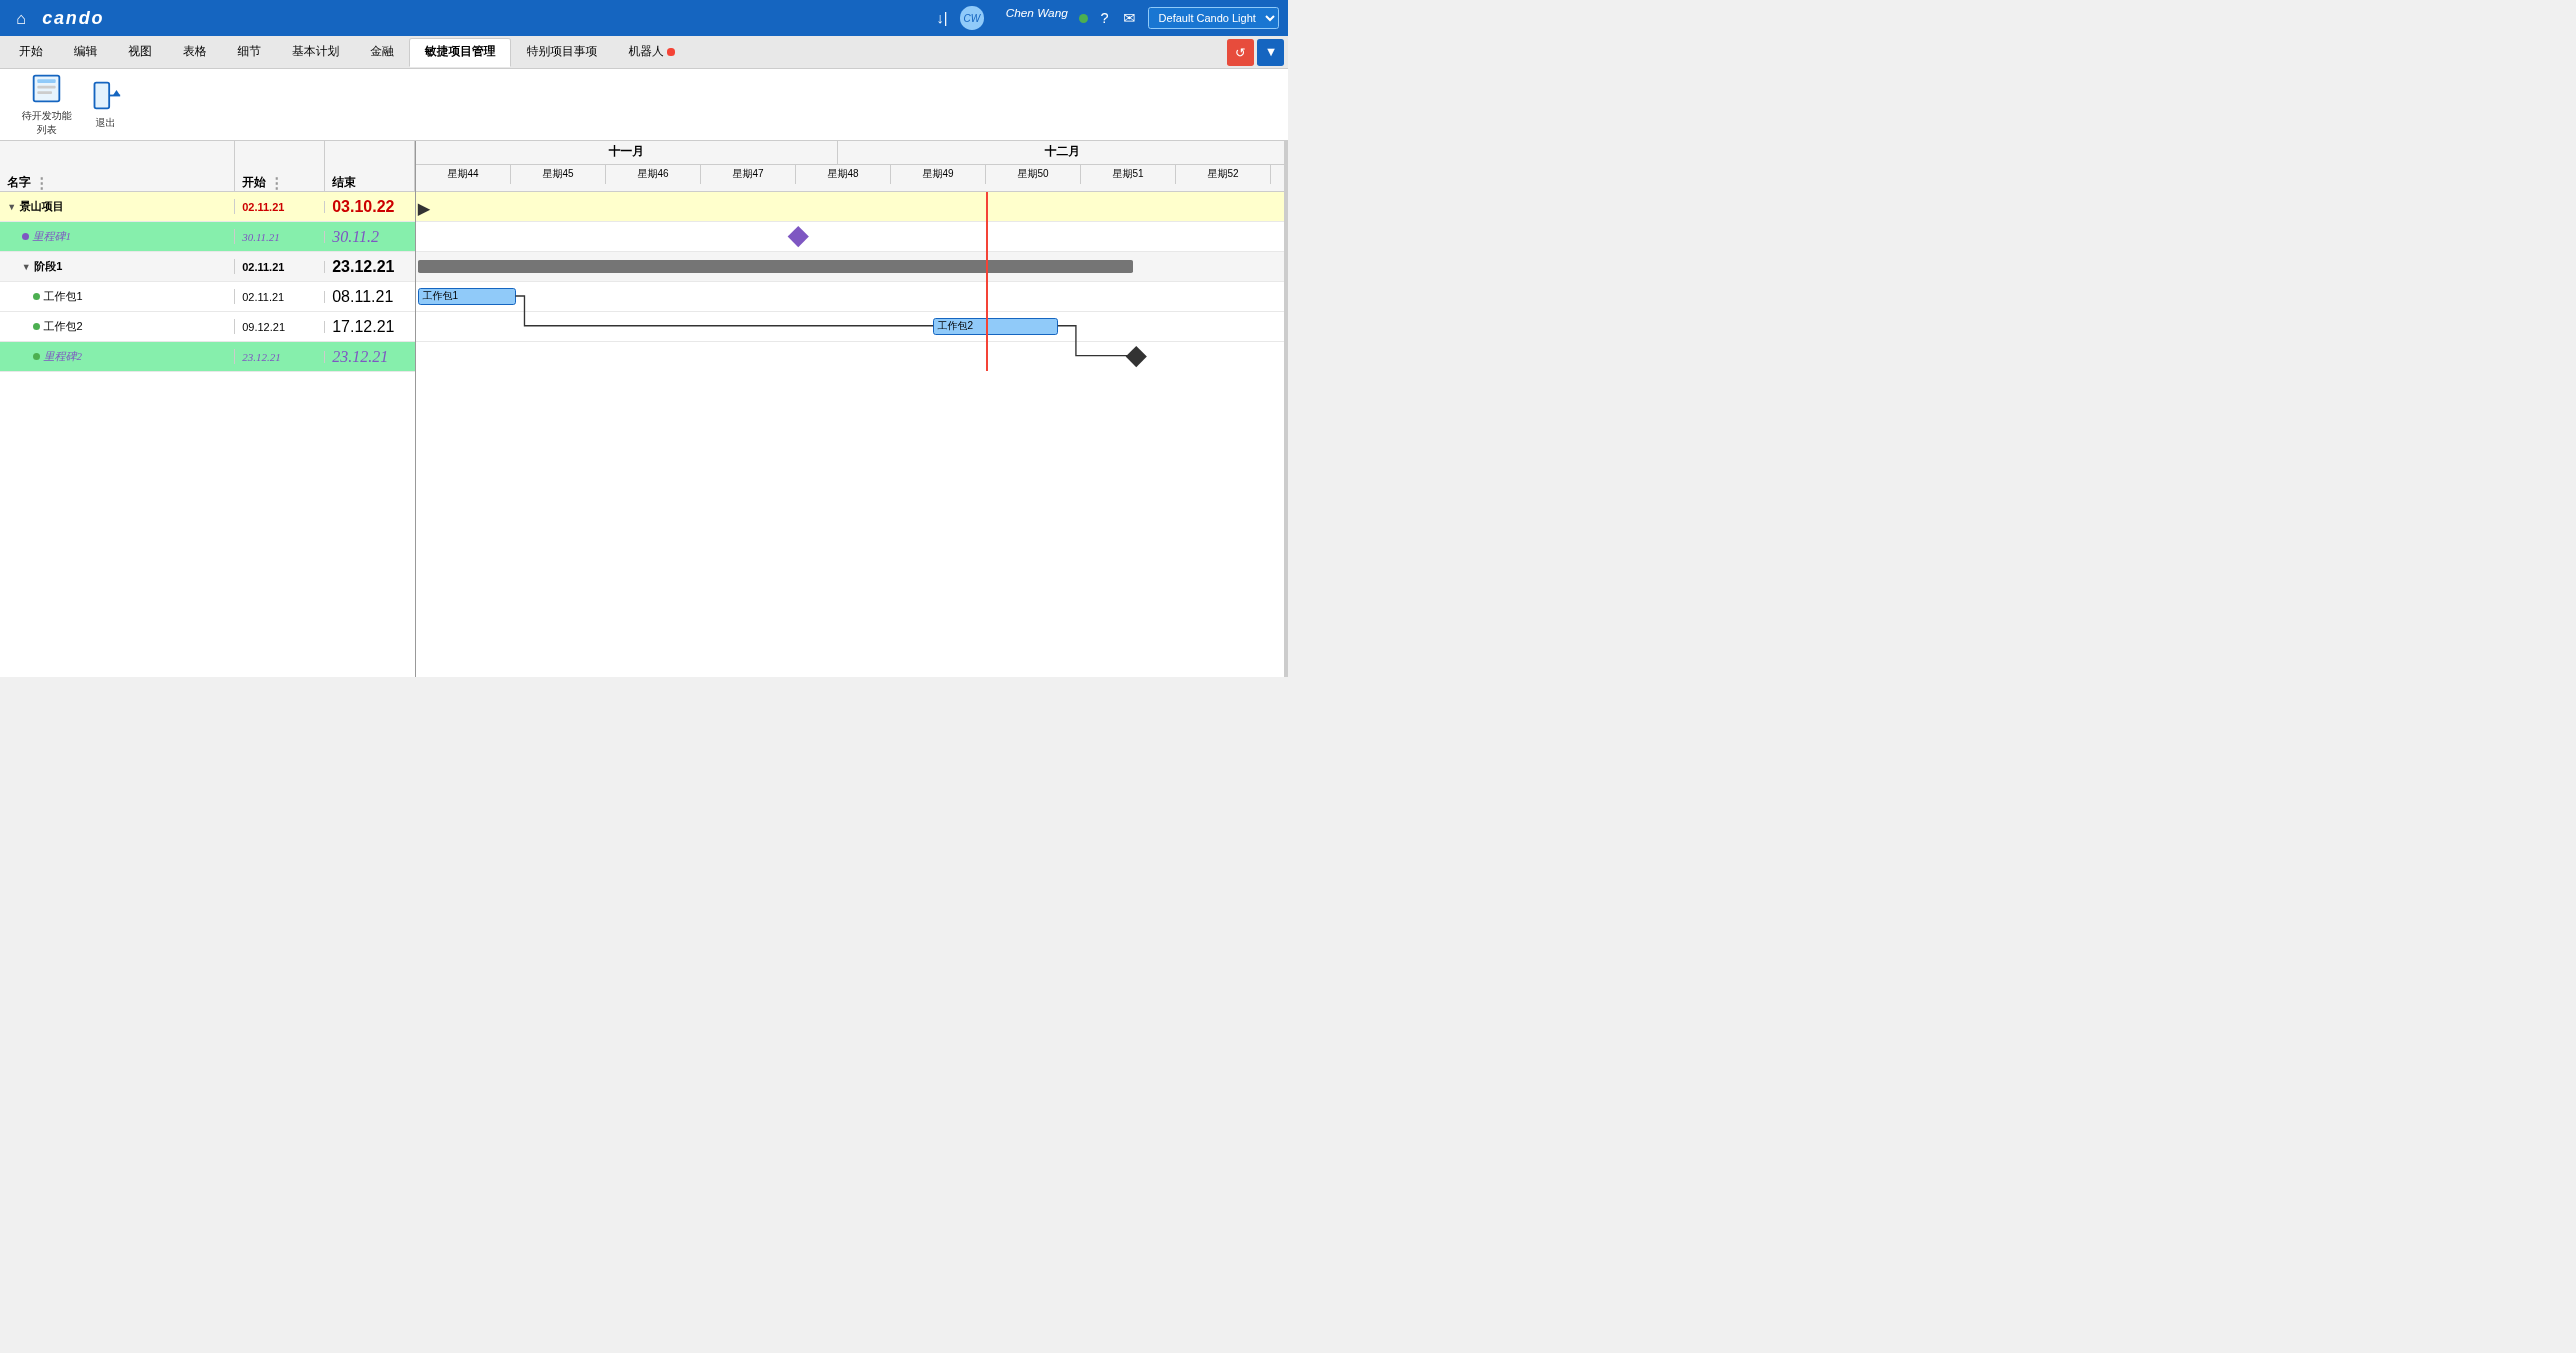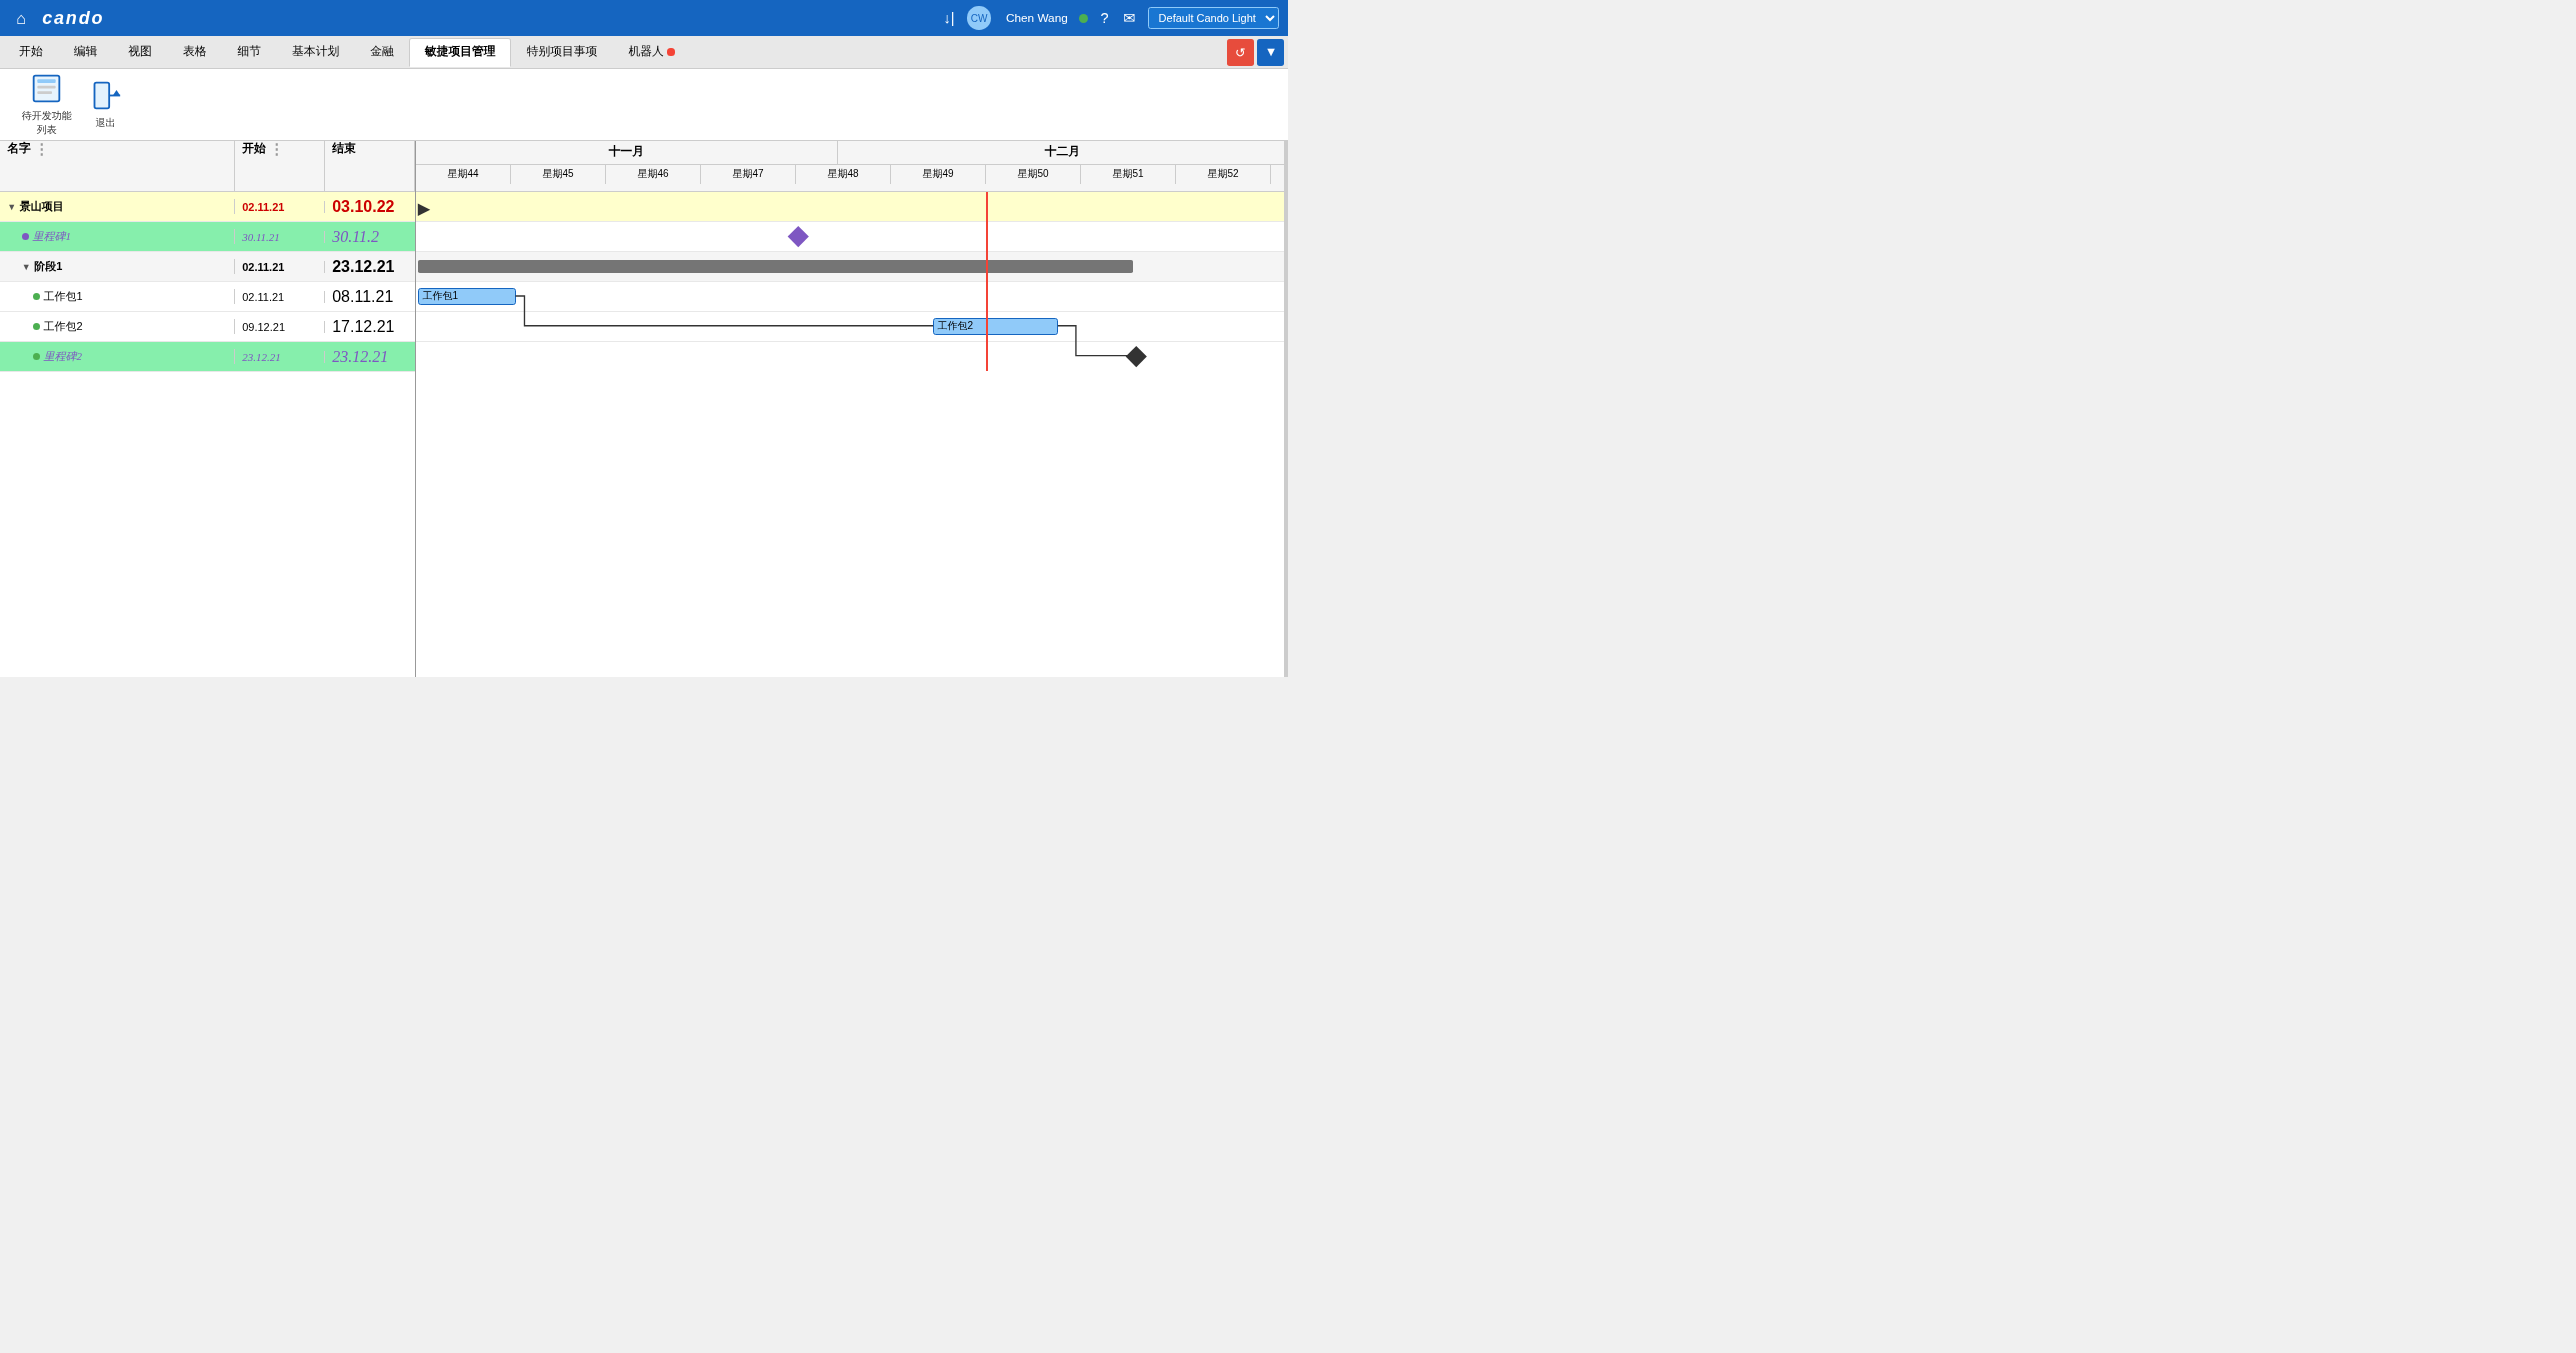--- a/index.html
+++ b/index.html
@@ -34,25 +34,26 @@
       gap: 11px;
     }
     .nav-icon-btn {
       color: white;
       font-size: 14.5px;
       cursor: pointer;
       padding: 1.8px;
     }
     .nav-user {
       display: flex;
-      align-items: center;
-      gap: 15px;
+      align-items: flex-start;
+      gap: 22px;
       color: white;
       font-size: 11.8px;
       cursor: pointer;
+      font-style: italic;
     }
     .nav-user-avatar {
       width: 23.5px;
       height: 23.5px;
       border-radius: 50%;
       background: #90caf9;
       display: flex;
       align-items: center;
       justify-content: center;
       color: #1565c0;
@@ -176,21 +177,21 @@
       overflow: hidden;
     }
     .task-header {
       display: flex;
       background: #f5f5f5;
       border-bottom: 0.9px solid #ccc;
       height: 51px;
     }
     .task-header-col {
       display: flex;
-      align-items: flex-start;
+      align-items: flex-end;
       padding: 0 7.2px;
       font-weight: bold;
       font-size: 11.8px;
       border-right: 0.9px solid #ccc;
       position: relative;
     }
     .task-header-col.name { flex: 1; }
     .task-header-col.start { width: 90px; }
     .task-header-col.end { width: 90px; }
     .col-drag {

